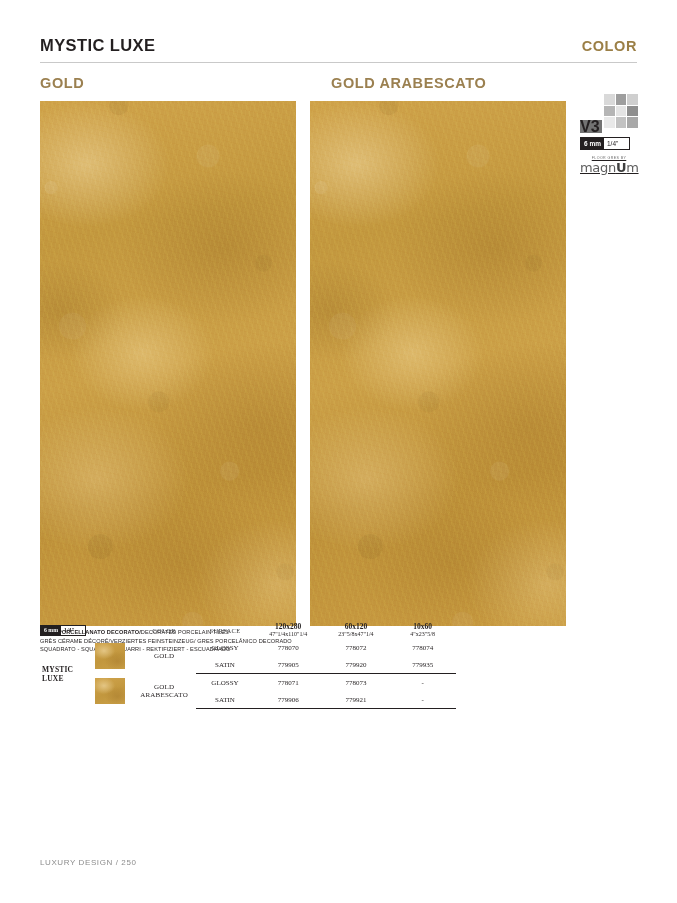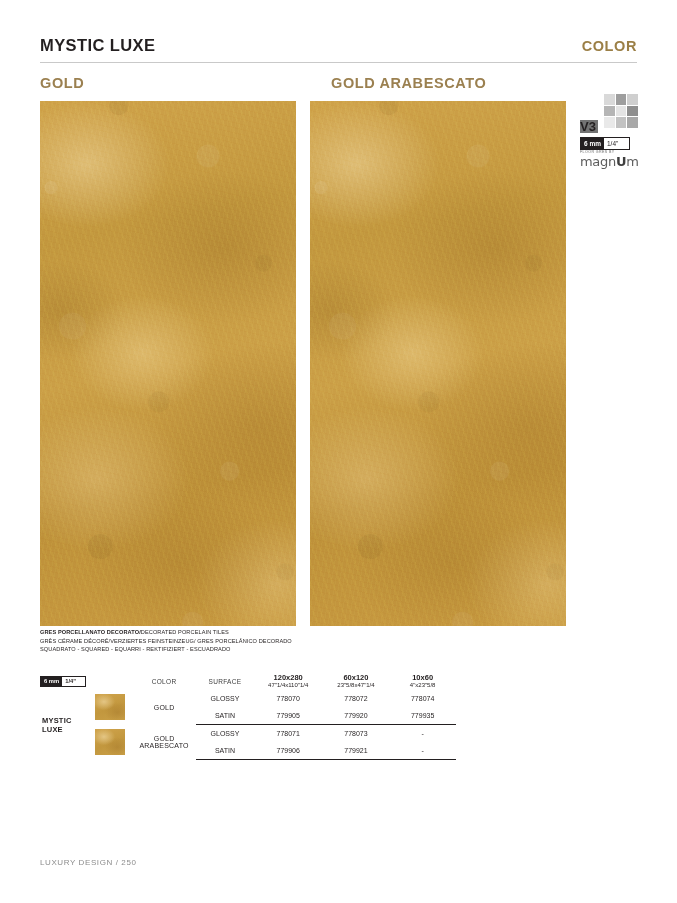--- a/index.html
+++ b/index.html
@@ -137,21 +137,21 @@
     display: grid;
     grid-template-columns: repeat(3, 1fr);
     grid-template-rows: repeat(3, 1fr);
     gap: 1px;
   }
   .v3-grid i { display: block; }
   .v3-label {
     position: absolute;
     left: 0;
     bottom: -1px;
-    font-size: 13px;
+    font-size: 16px;
     font-weight: bold;
     color: #231f20;
     background: #737373;
     padding: 1px 2px 0 0;
     line-height: 12px;
   }
   .thick-box {
     margin-top: 5px;
     width: 50px;
     height: 13px;
@@ -170,21 +170,24 @@
     display: flex;
     align-items: center;
     font-size: 6.5px;
   }
   .thick-in {
     color: #231f20;
     padding: 0 3px;
     font-size: 6.5px;
   }
   .magnum {
+    margin-top: 6px;
     width: 58px;
+    text-align: center;
+    text-decoration: underline;
   }
   .magnum-top {
     font-size: 3.6px;
     letter-spacing: 0.4px;
     color: #6b6b6b;
     line-height: 5px;
   }
   .magnum-word {
     font-size: 13px;
     color: #5d5d5d;
@@ -212,24 +215,25 @@
   .caption .c2, .caption .c3 {
     font-size: 5.6px;
     color: #231f20;
     letter-spacing: 0.1px;
   }
 
   
   .table-wrap {
     position: absolute;
     left: 40px;
-    top: 672px;
+    top: 621px;
     width: 416px;
     font-size: 7px;
     color: #231f20;
+    font-family: Liberation Serif, serif;
   }
   table.spec {
     border-collapse: collapse;
     width: 416px;
     table-layout: fixed;
   }
   table.spec td, table.spec th {
     border: 0;
     padding: 0;
     vertical-align: middle;

